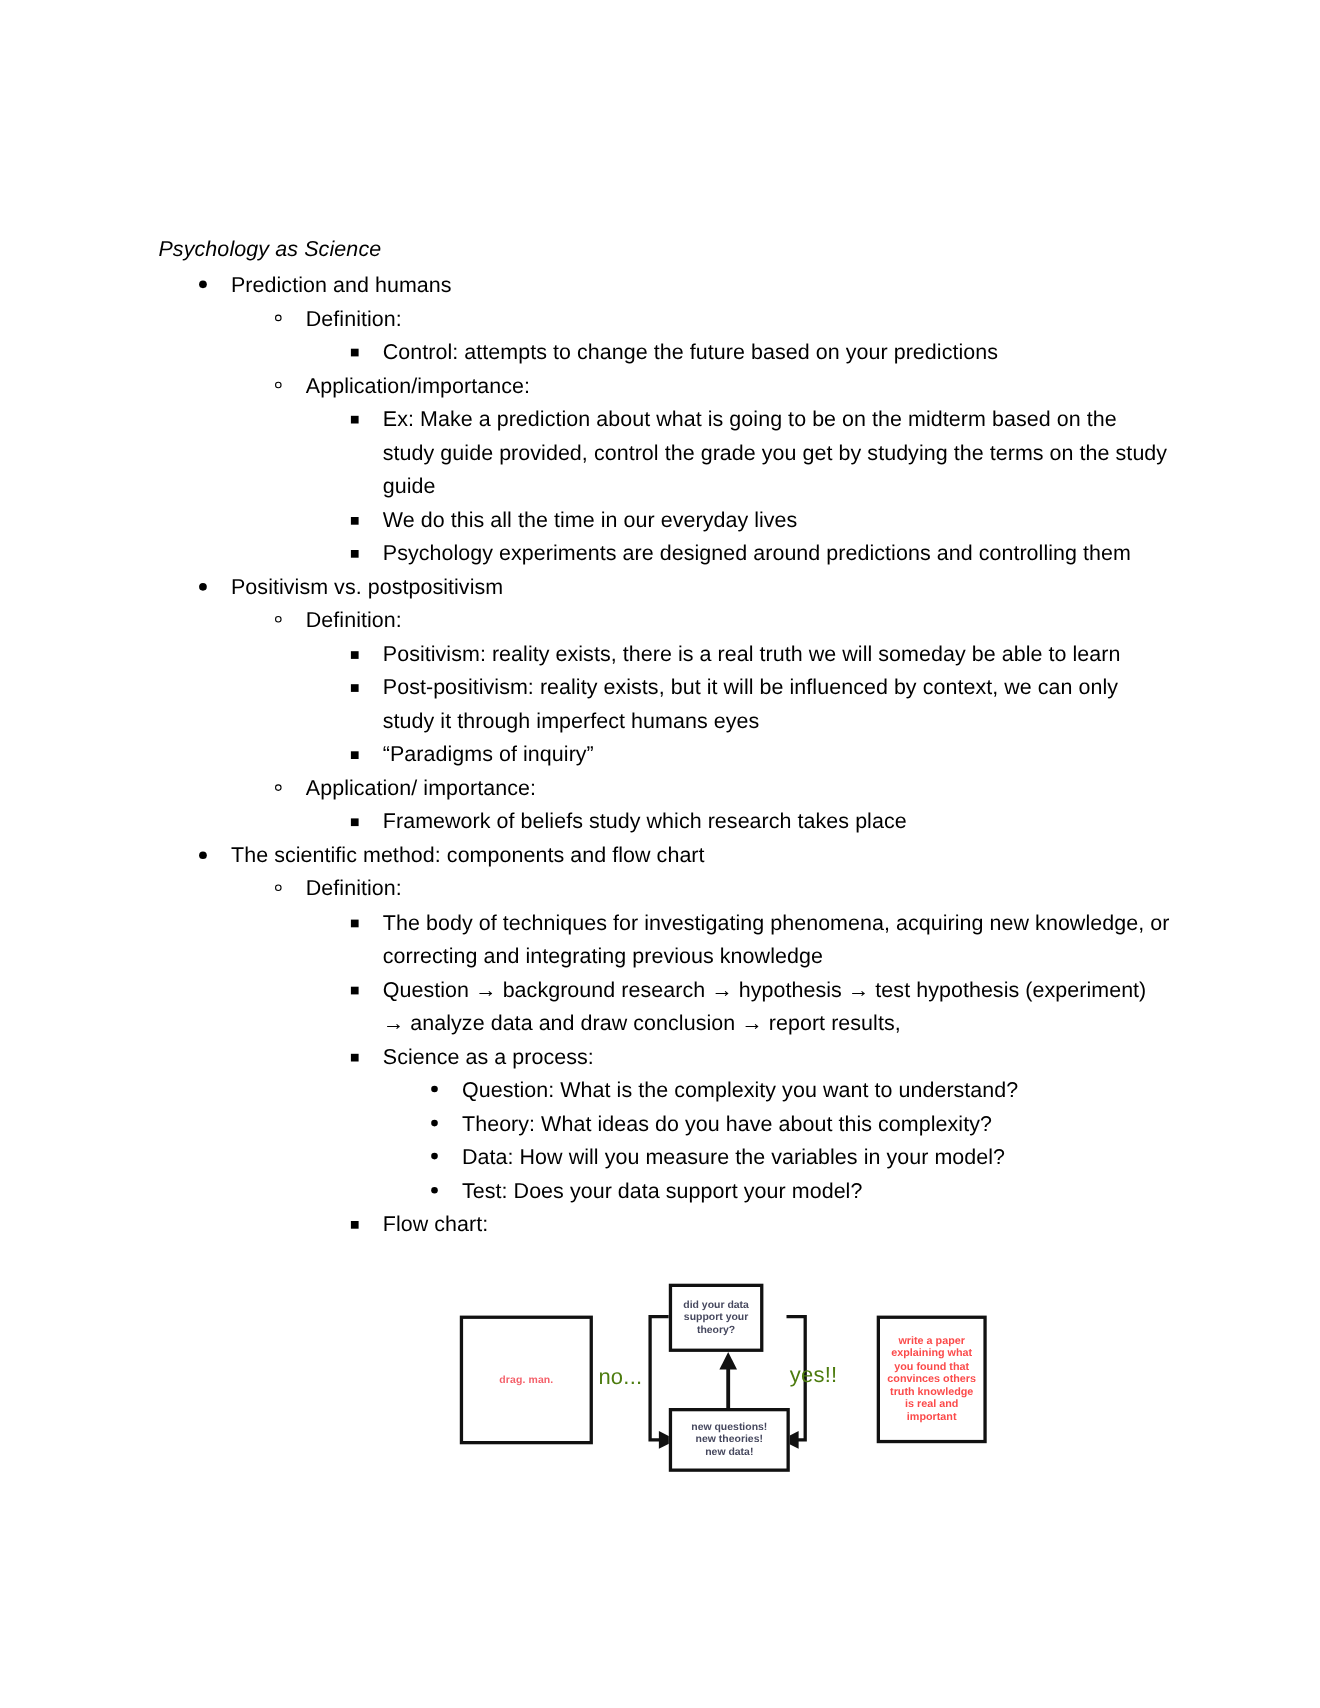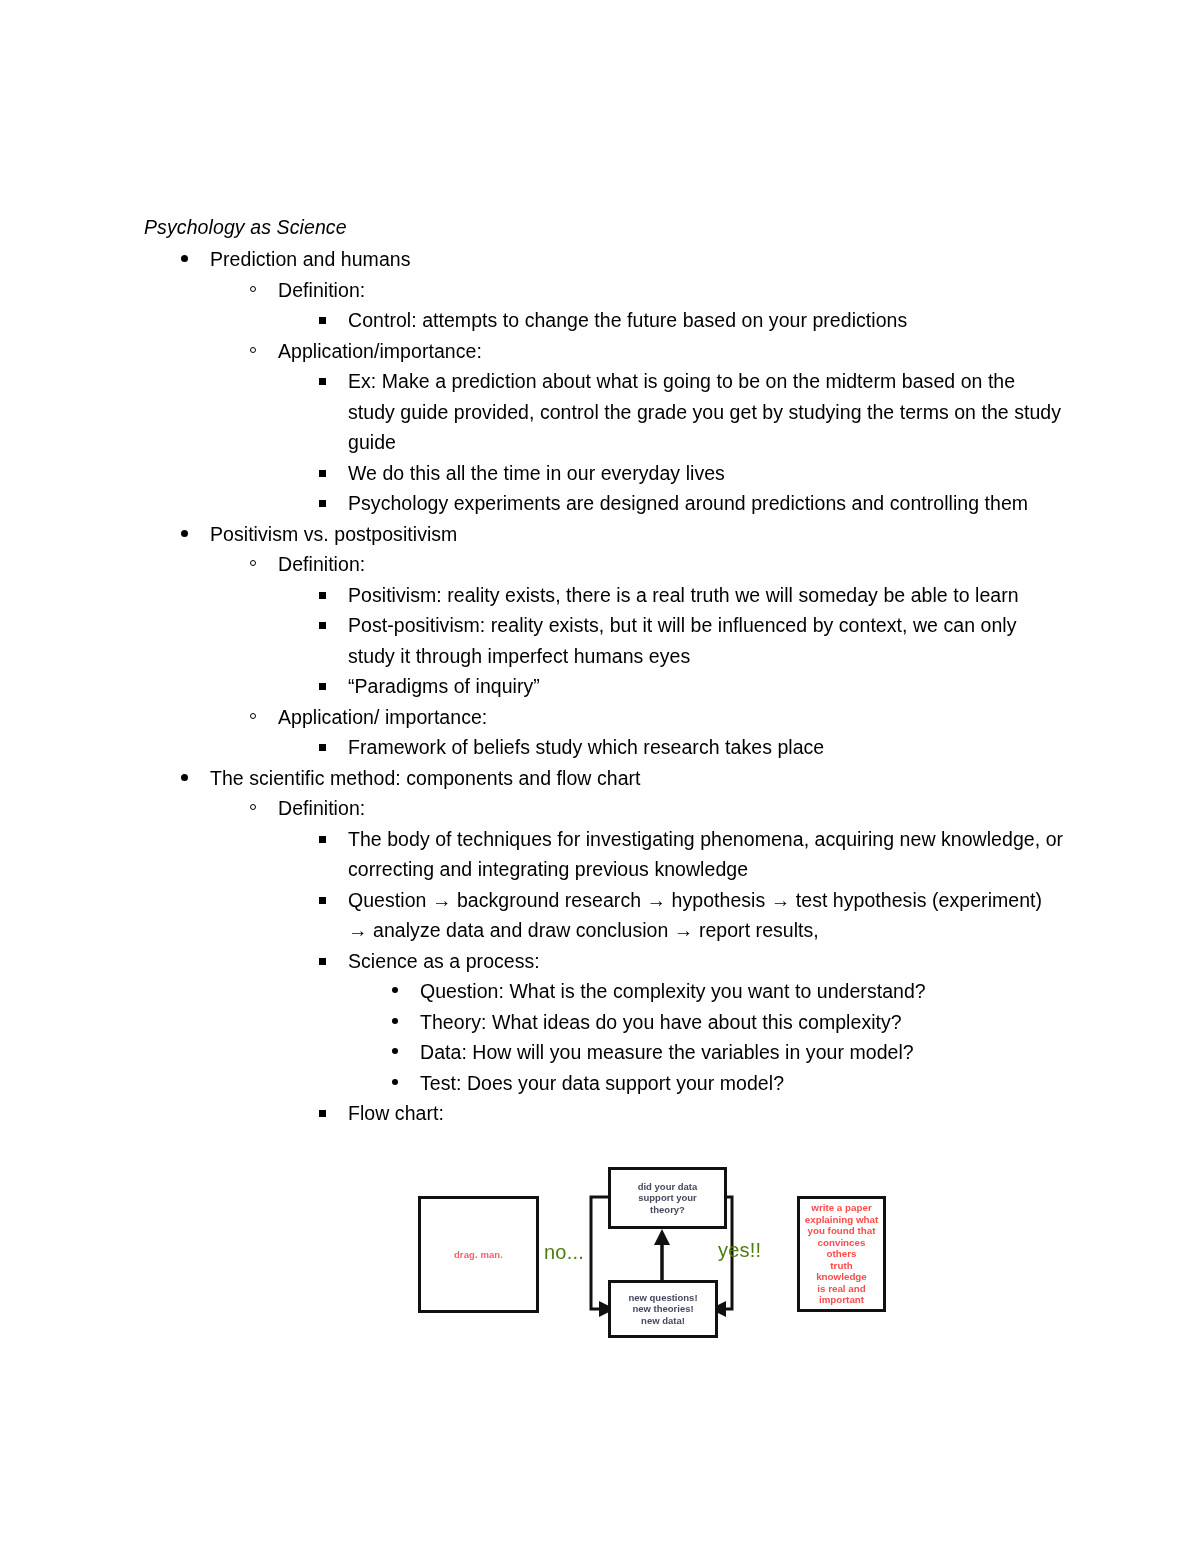--- a/index.html
+++ b/index.html
@@ -118,27 +118,27 @@
   }
   .fbox .ftext {
     font-family: "Liberation Sans", sans-serif;
     font-weight: bold;
     line-height: 1.18;
   }
 
   #box-drag { left: 13px; top: 46px; width: 121px; height: 117px; }
   #box-drag .ftext { color: #f4606a; font-size: 9.5px; letter-spacing: 0.1px; }
 
-  #box-question { left: 203px; top: 17px; width: 119px; height: 62px; }
+  #box-question { left: 203px; top: 17px; width: 86px; height: 62px; }
   #box-question .ftext { color: #46485e; font-size: 9.5px; }
 
   #box-newdata { left: 203px; top: 130px; width: 110px; height: 58px; }
   #box-newdata .ftext { color: #46485e; font-size: 9.5px; }
 
-  #box-paper { left: 392px; top: 46px; width: 89px; height: 116px; justify-content: center; }
+  #box-paper { left: 392px; top: 46px; width: 100px; height: 116px; justify-content: center; }
   #box-paper .ftext { color: #fb4b4b; font-size: 9.8px; padding: 0 4px; }
 
   .flabel {
     position: absolute;
     font-family: "Liberation Sans", sans-serif;
     font-size: 20px;
     color: #4d7c0f;
     letter-spacing: 0.2px;
   }
   #label-no { left: 139px; top: 91px; }

